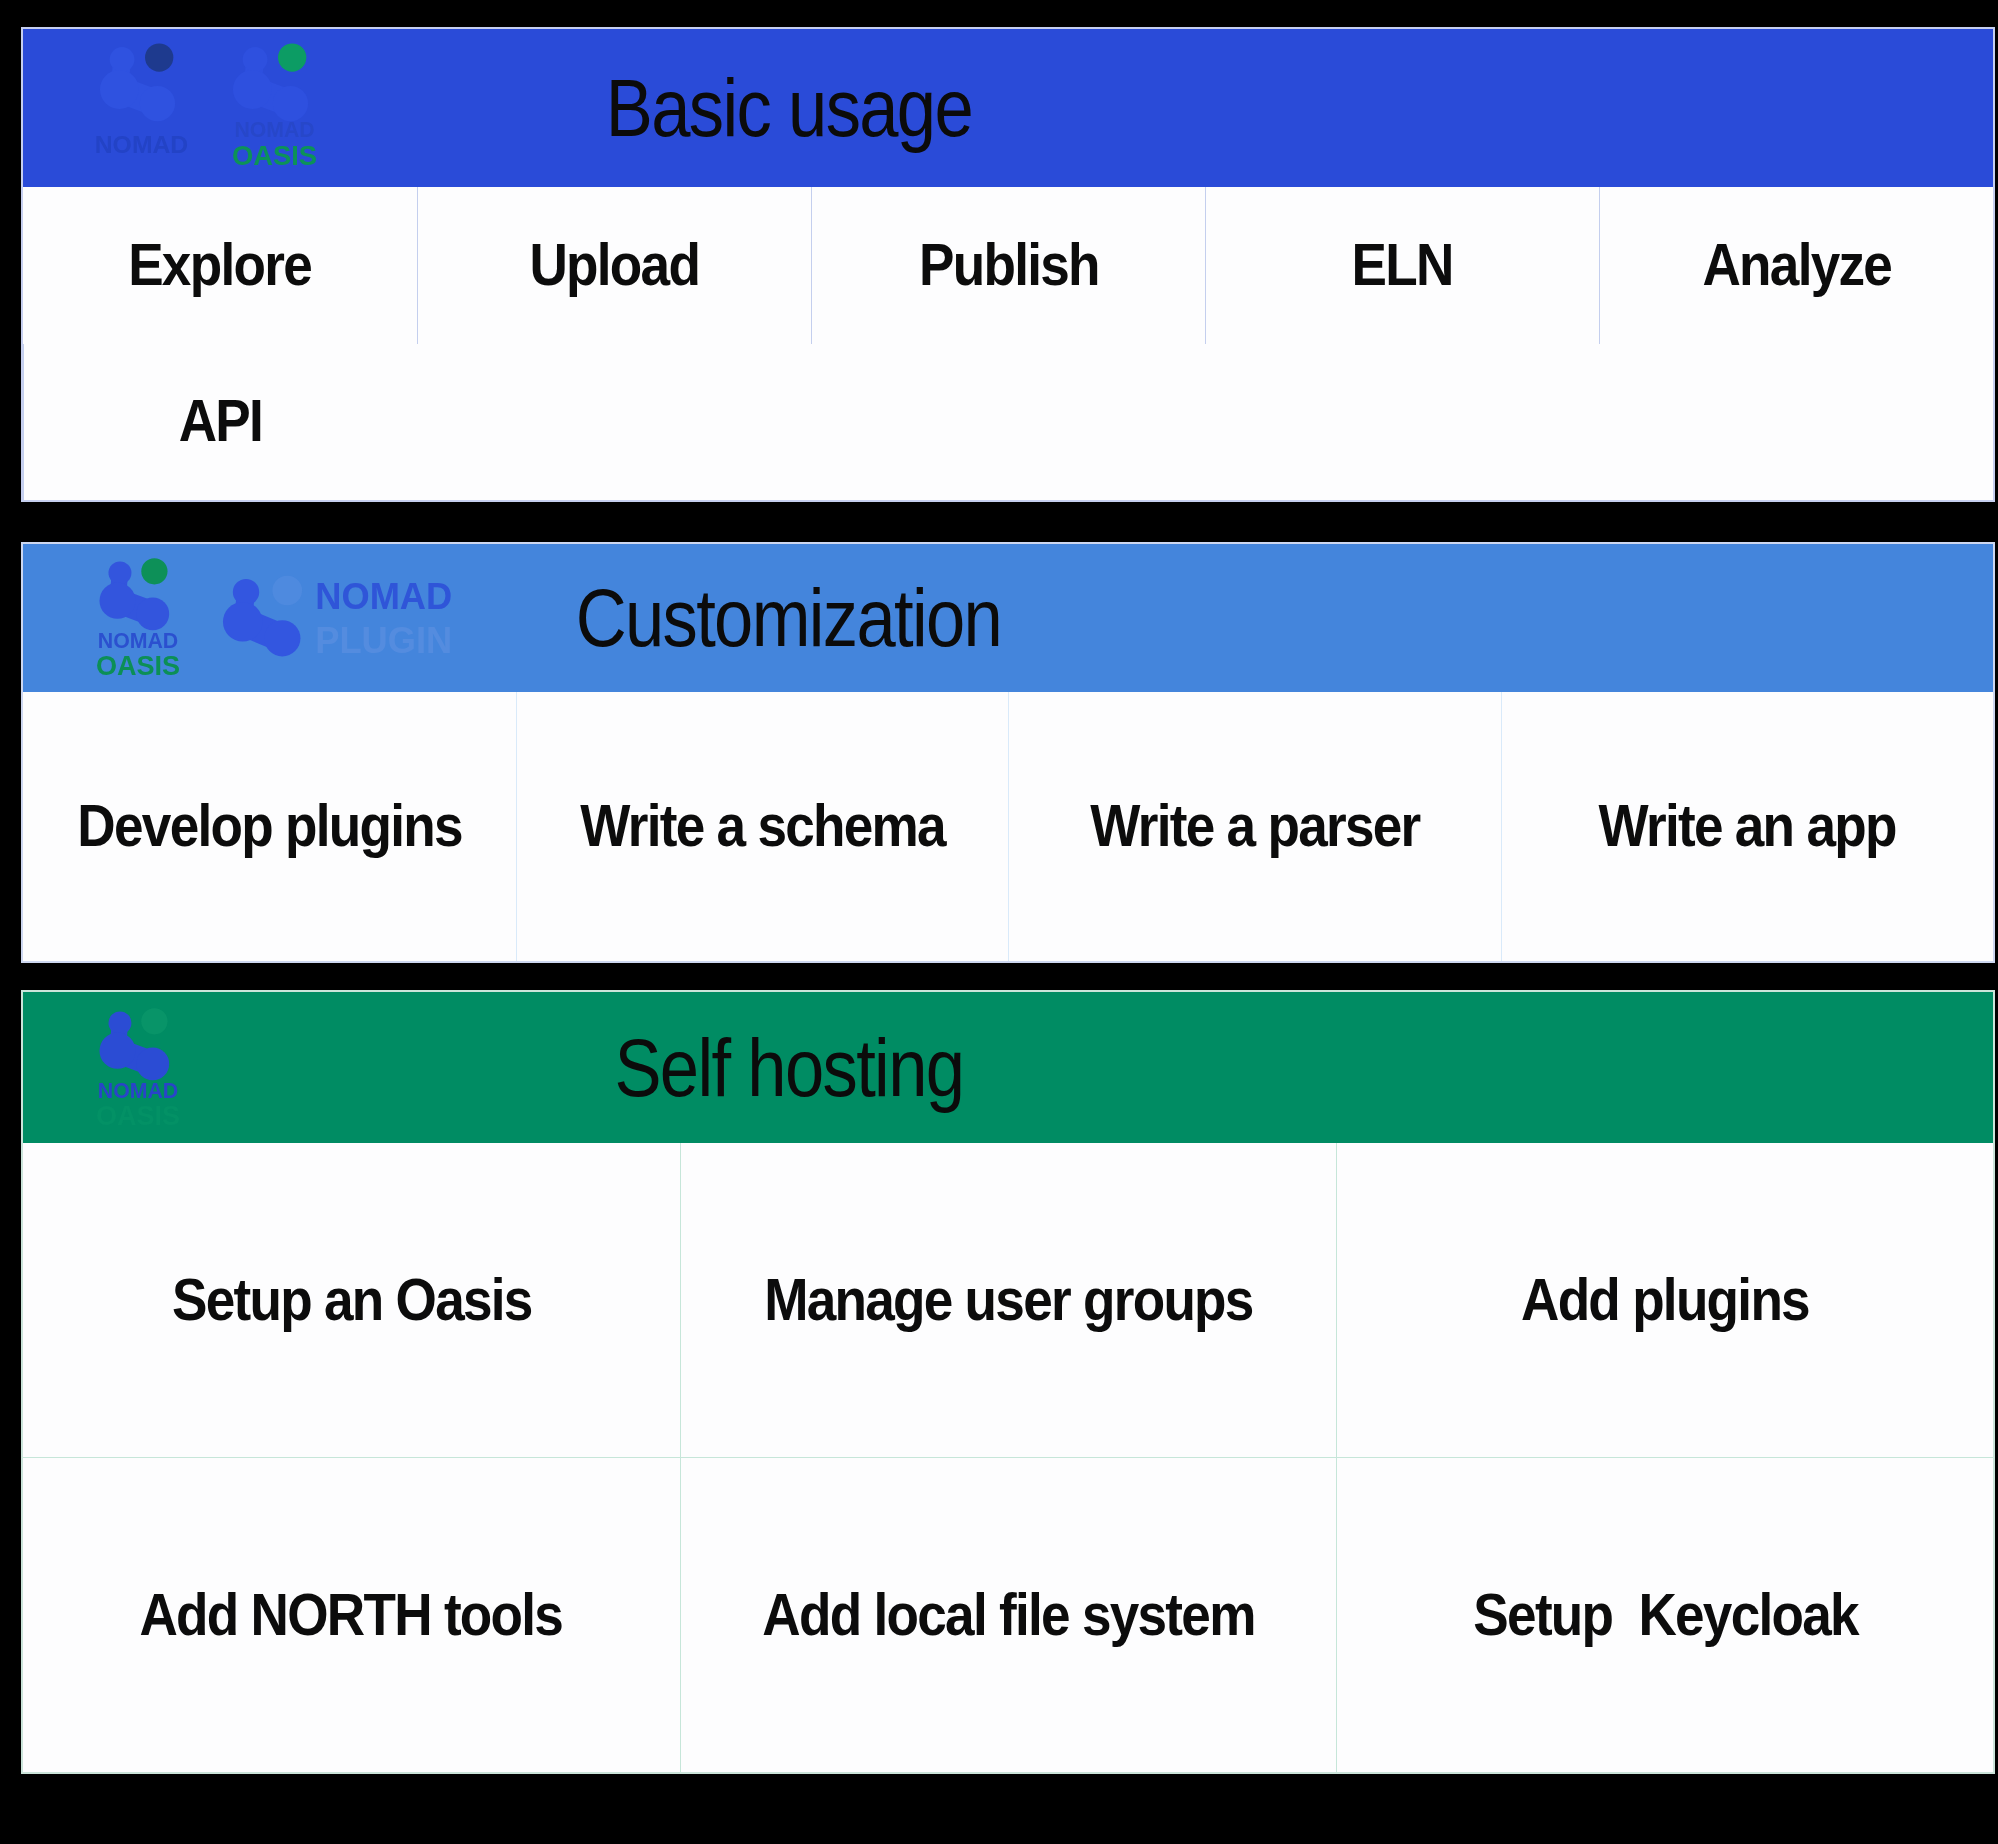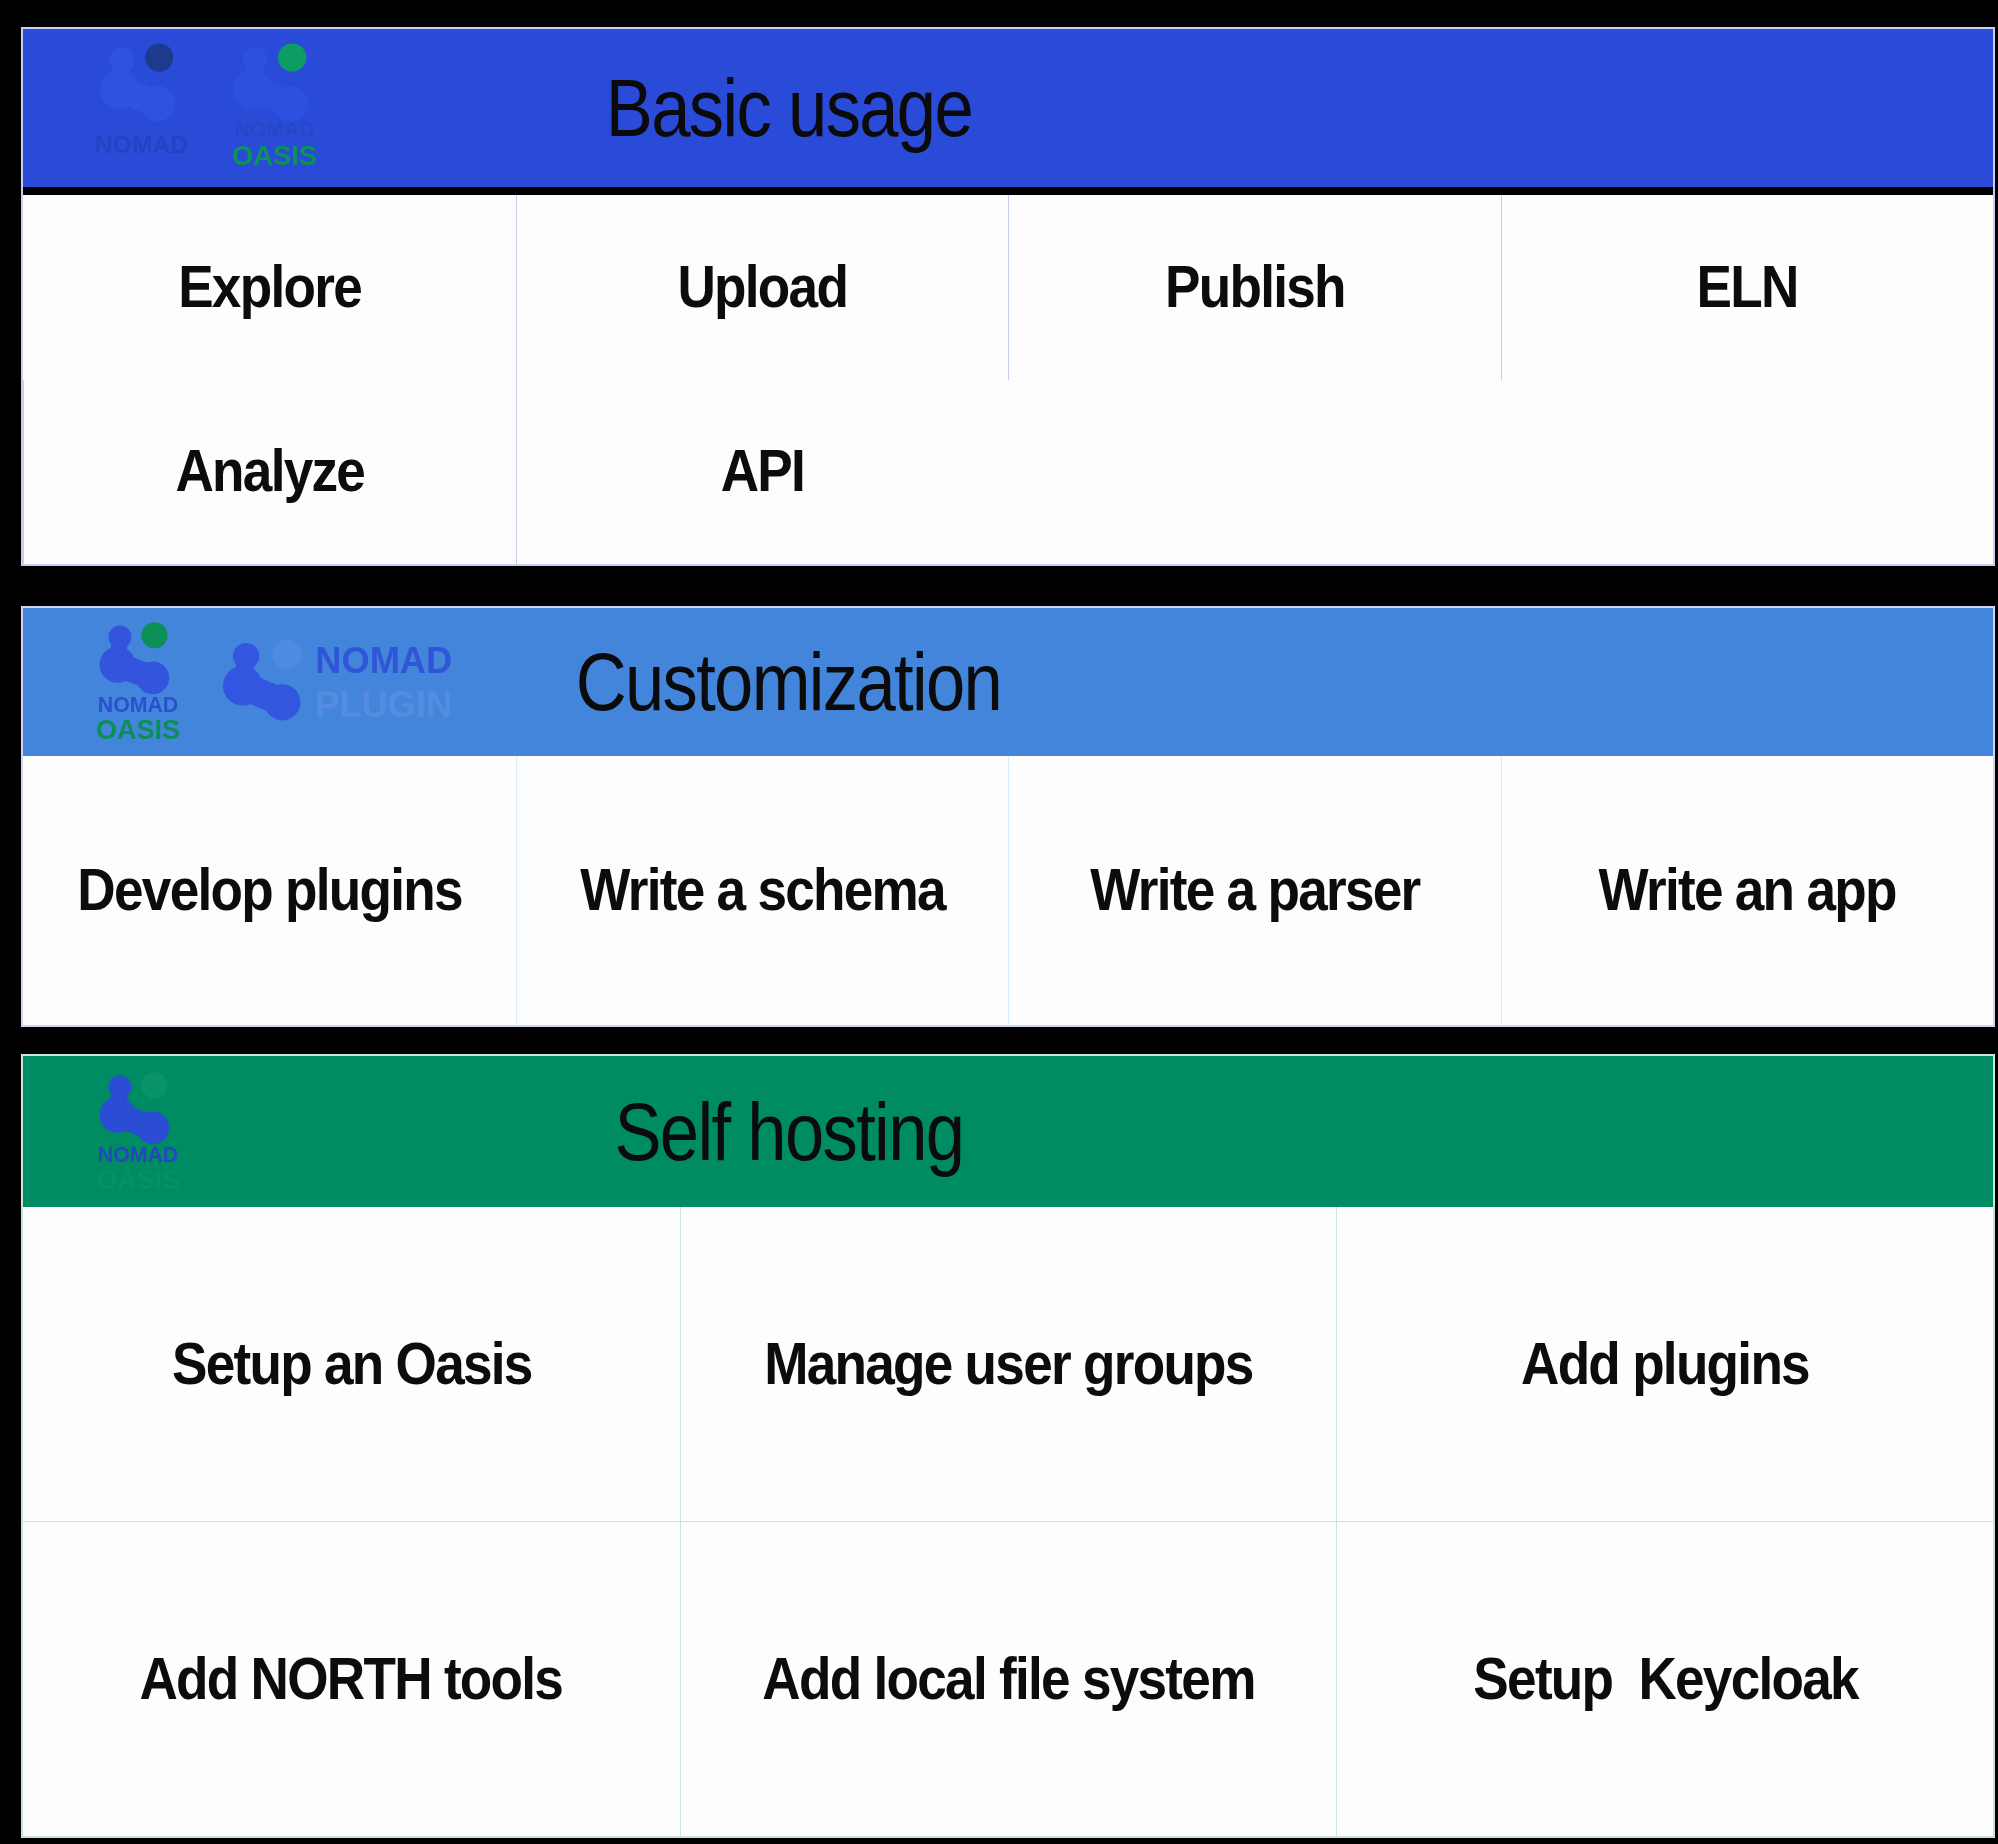--- a/index.html
+++ b/index.html
@@ -23,23 +23,22 @@
   .logos{
     position:absolute;left:69px;top:50%;transform:translateY(-50%);
     display:flex;align-items:center;gap:34px;
   }
   .logos svg{display:block;}
 
   
   .panel-basic{border:2.9px solid #c6cfef;}
   .panel-basic .panel-header{height:158px;background:#2a4bd8;}
   .panel-basic .panel-body{
-    height:369px;background:#fdfdfe;display:grid;
-    grid-template-columns:repeat(4,1fr);
-    margin-top:8px;
+    height:313px;background:#fdfdfe;display:grid;
+    grid-template-columns:repeat(5,1fr);
   }
   .panel-basic .cell + .cell{border-left:1.9px solid #c4cfee;}
 
   
   .panel-custom{border:2.9px solid #cdd7f0;margin-top:40px;}
   .panel-custom .panel-header{height:148px;background:#4485dc;}
   .panel-custom .panel-body{
     height:269px;background:#fdfdfe;display:grid;
     grid-template-columns:repeat(4,1fr);
   }

